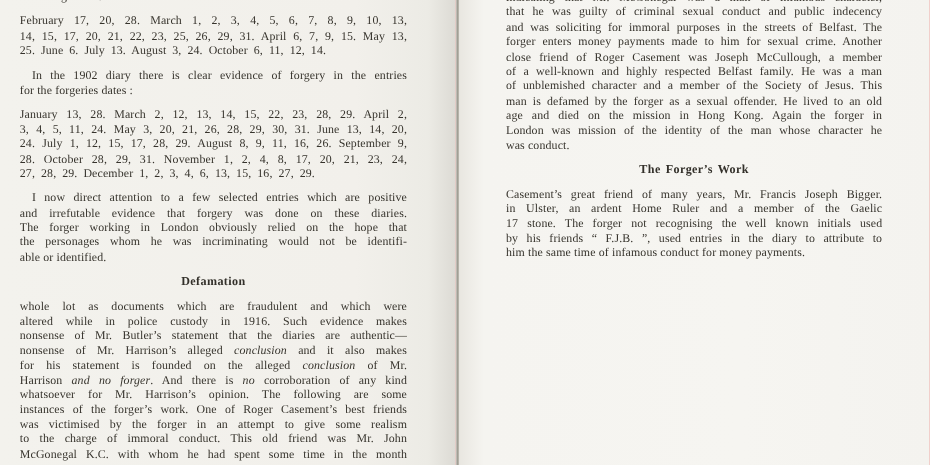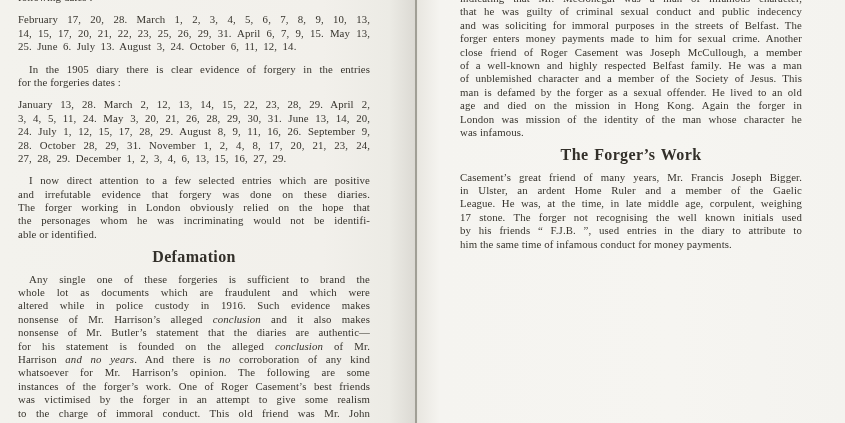--- a/index.html
+++ b/index.html
@@ -32,91 +32,89 @@
   .para.dates { word-spacing:2.6px; }
   .pline {
     text-align:justify; text-align-last:justify;
     height:13.4px; overflow:hidden;
   }
   .pline.last { text-align-last:left; }
   .pline.indent { text-indent:11px; }
   .heading {
     font-weight:bold; text-align:center;
     margin-top:9px; margin-bottom:7px;
-    font-size:16px; letter-spacing:.35px; word-spacing:1.5px;
+    font-size:11px; letter-spacing:.35px; word-spacing:1.5px;
     color:#33302a;
   }
 </style>
 </head>
 <body>
 
 <div class="screenshot">
   <div class="page page-left"></div>
   <div class="page page-right"></div>
   <div class="gutter-line"></div>
   <div class="textcol" id="col-left">
       <div class="para body">
         <div class="pline last">following dates :</div>
       </div>
       <div class="para dates">
         <div class="pline">February 17, 20, 28. March 1, 2, 3, 4, 5, 6, 7, 8, 9, 10, 13,</div>
         <div class="pline">14, 15, 17, 20, 21, 22, 23, 25, 26, 29, 31. April 6, 7, 9, 15. May 13,</div>
         <div class="pline last">25. June 6. July 13. August 3, 24. October 6, 11, 12, 14.</div>
       </div>
       <div class="para body">
-        <div class="pline indent">In the 1905 diary there is clear evidence of forgery in the entries</div>
+        <div class="pline indent">In the 1902 diary there is clear evidence of forgery in the entries</div>
         <div class="pline last">for the forgeries dates :</div>
       </div>
       <div class="para dates">
         <div class="pline">January 13, 28. March 2, 12, 13, 14, 15, 22, 23, 28, 29. April 2,</div>
         <div class="pline">3, 4, 5, 11, 24. May 3, 20, 21, 26, 28, 29, 30, 31. June 13, 14, 20,</div>
         <div class="pline">24. July 1, 12, 15, 17, 28, 29. August 8, 9, 11, 16, 26. September 9,</div>
         <div class="pline">28. October 28, 29, 31. November 1, 2, 4, 8, 17, 20, 21, 23, 24,</div>
         <div class="pline last">27, 28, 29. December 1, 2, 3, 4, 6, 13, 15, 16, 27, 29.</div>
       </div>
       <div class="para body">
         <div class="pline indent">I now direct attention to a few selected entries which are positive</div>
         <div class="pline">and irrefutable evidence that forgery was done on these diaries.</div>
         <div class="pline">The forger working in London obviously relied on the hope that</div>
         <div class="pline">the personages whom he was incriminating would not be identifi-</div>
         <div class="pline last">able or identified.</div>
       </div>
       <div class="heading">Defamation</div>
       <div class="para body">
-        <div class="pline indent">Any single one of these forgeries is sufficient to brand the</div>
         <div class="pline">whole lot as documents which are fraudulent and which were</div>
         <div class="pline">altered while in police custody in 1916. Such evidence makes</div>
+        <div class="pline">nonsense of Mr. Butler’s statement that the diaries are authentic—</div>
         <div class="pline">nonsense of Mr. Harrison’s alleged <i>conclusion</i> and it also makes</div>
-        <div class="pline">nonsense of Mr. Butler’s statement that the diaries are authentic—</div>
         <div class="pline">for his statement is founded on the alleged <i>conclusion</i> of Mr.</div>
-        <div class="pline">Harrison <i>and no years</i>. And there is <i>no</i> corroboration of any kind</div>
+        <div class="pline">Harrison <i>and no forger</i>. And there is <i>no</i> corroboration of any kind</div>
         <div class="pline">whatsoever for Mr. Harrison’s opinion. The following are some</div>
         <div class="pline">instances of the forger’s work. One of Roger Casement’s best friends</div>
         <div class="pline">was victimised by the forger in an attempt to give some realism</div>
         <div class="pline">to the charge of immoral conduct. This old friend was Mr. John</div>
         <div class="pline">McGonegal K.C. with whom he had spent some time in the month</div>
       </div>
     </div>
   <div class="textcol" id="col-right">
       <div class="para body">
         <div class="pline">indicating that Mr. McGonegal was a man of infamous character,</div>
         <div class="pline">that he was guilty of criminal sexual conduct and public indecency</div>
         <div class="pline">and was soliciting for immoral purposes in the streets of Belfast. The</div>
         <div class="pline">forger enters money payments made to him for sexual crime. Another</div>
         <div class="pline">close friend of Roger Casement was Joseph McCullough, a member</div>
         <div class="pline">of a well-known and highly respected Belfast family. He was a man</div>
         <div class="pline">of unblemished character and a member of the Society of Jesus. This</div>
         <div class="pline">man is defamed by the forger as a sexual offender. He lived to an old</div>
         <div class="pline">age and died on the mission in Hong Kong. Again the forger in</div>
         <div class="pline">London was mission of the identity of the man whose character he</div>
-        <div class="pline last">was infamous.</div>
+        <div class="pline last">was conduct.</div>
       </div>
       <div class="heading">The Forger’s Work</div>
       <div class="para body">
         <div class="pline">Casement’s great friend of many years, Mr. Francis Joseph Bigger.</div>
         <div class="pline">in Ulster, an ardent Home Ruler and a member of the Gaelic</div>
-        <div class="pline">League. He was, at the time, in late middle age, corpulent, weighing</div>
         <div class="pline">17 stone. The forger not recognising the well known initials used</div>
         <div class="pline">by his friends “ F.J.B. ”, used entries in the diary to attribute to</div>
         <div class="pline last">him the same time of infamous conduct for money payments.</div>
       </div>
     </div>
 </div>
 
 </body></html>

